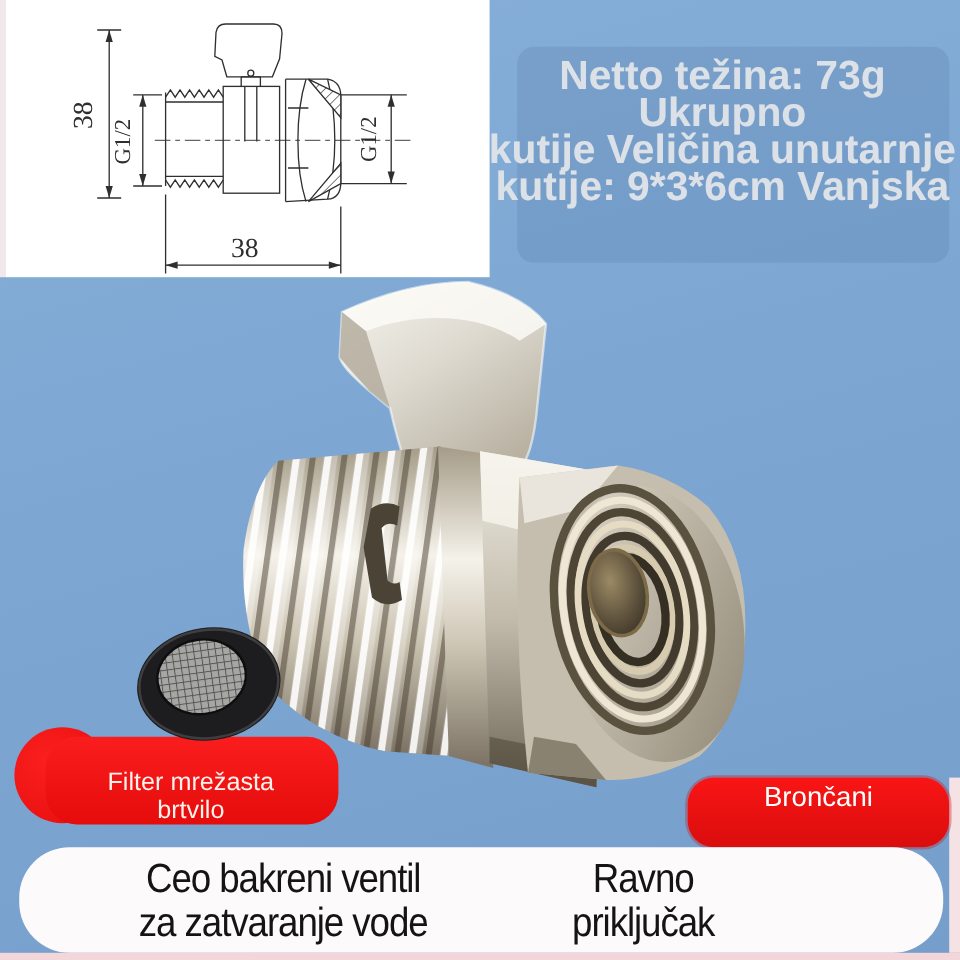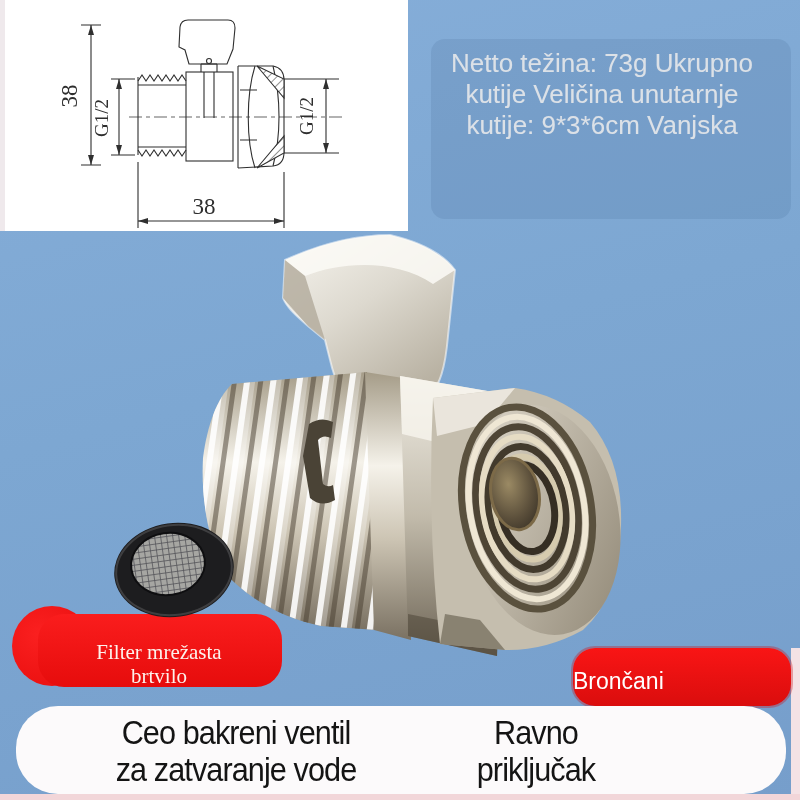--- a/index.html
+++ b/index.html
@@ -11,38 +11,38 @@
   .abs{position:absolute;}
   
   .edge-strip{left:0;top:0;width:5px;height:231px;background:#efe9ec;}
   .diagram-panel{left:5px;top:0;width:403px;height:231px;background:#ffffff;}
   .diagram-panel svg{display:block;width:100%;height:100%;}
   .dim-text{font-family:"Liberation Serif",serif;fill:#2e2e2e;}
   
   .spec-overlay{left:431px;top:39px;width:360px;height:180px;border-radius:14px;
     background:rgba(62,98,142,0.16);}
   .spec-text{left:404px;top:48px;width:396px;text-align:center;
-    color:#dce1e7;font-size:26px;line-height:31px;font-weight:400;
+    color:#dce1e7;font-size:34px;line-height:31px;font-weight:700;
     text-shadow:0 0 1px rgba(255,255,255,0.15);}
   
   .valve{left:175px;top:226px;width:460px;height:432px;}
   .gasket{left:110px;top:518px;width:128px;height:104px;z-index:4;}
   
   .filter-tag{left:12px;top:604px;width:270px;height:86px;z-index:3;}
   .tag-circle{left:0;top:2px;width:80px;height:80px;border-radius:50%;
     background:radial-gradient(circle at 35% 35%,#fb2020,#e60c0c);}
   .tag-rect{left:26px;top:10px;width:244px;height:73px;border-radius:26px;
     background:linear-gradient(180deg,#fa1d1d,#e60c0c);}
   .tag-text{left:34px;top:36px;width:226px;text-align:center;color:#fdf2ec;
-    font-size:21px;line-height:24px;font-family:Liberation Serif, serif;}
+    font-size:21px;line-height:24px;}
   
   .style-badge{left:573px;top:648px;width:218px;height:58px;border-radius:22px;
     background:linear-gradient(180deg,#f91515,#da0d0d);
     box-shadow:0 0 0 2px rgba(200,20,30,0.35);
-    color:#ffffff;font-size:23px;line-height:24px;text-align:left;padding-top:21px;
+    color:#ffffff;font-size:23px;line-height:24px;text-align:center;padding-top:4px;
     box-sizing:border-box;z-index:3;}
   
   .footer-bar{left:16px;top:706px;width:770px;height:88px;border-radius:42px;
     background:#fcfafb;z-index:5;}
   .cap{position:absolute;text-align:center;color:#141414;font-size:34px;
     line-height:37px;letter-spacing:-1px;top:8px;transform:scaleX(0.9);}
   .cap-left{left:30px;width:380px;}
   .cap-right{left:370px;width:300px;}
   .bottom-strip{left:0;top:794px;width:800px;height:6px;background:#f2d6d9;z-index:6;}
   .right-strip{left:791px;top:648px;width:9px;height:146px;background:#f4e2e5;z-index:2;}

